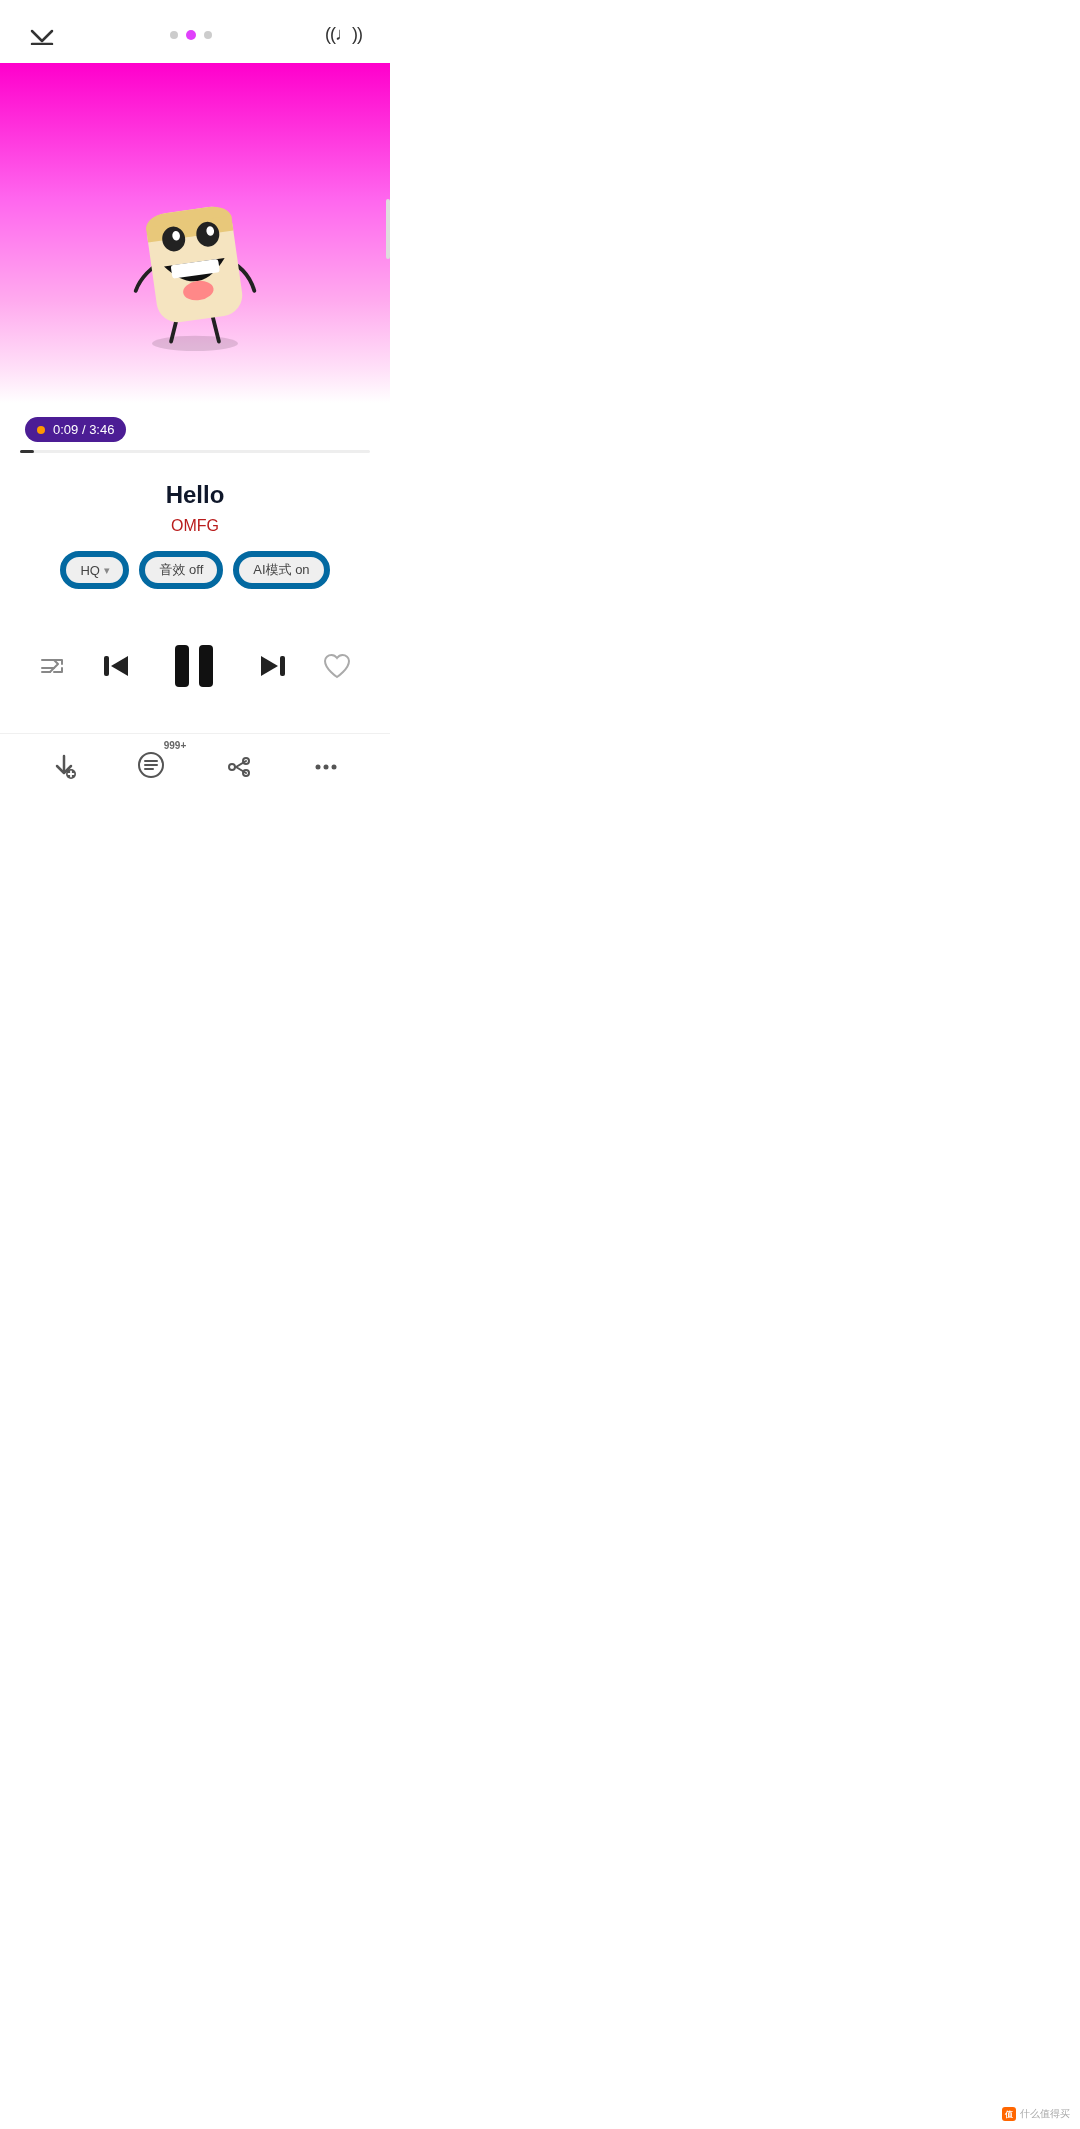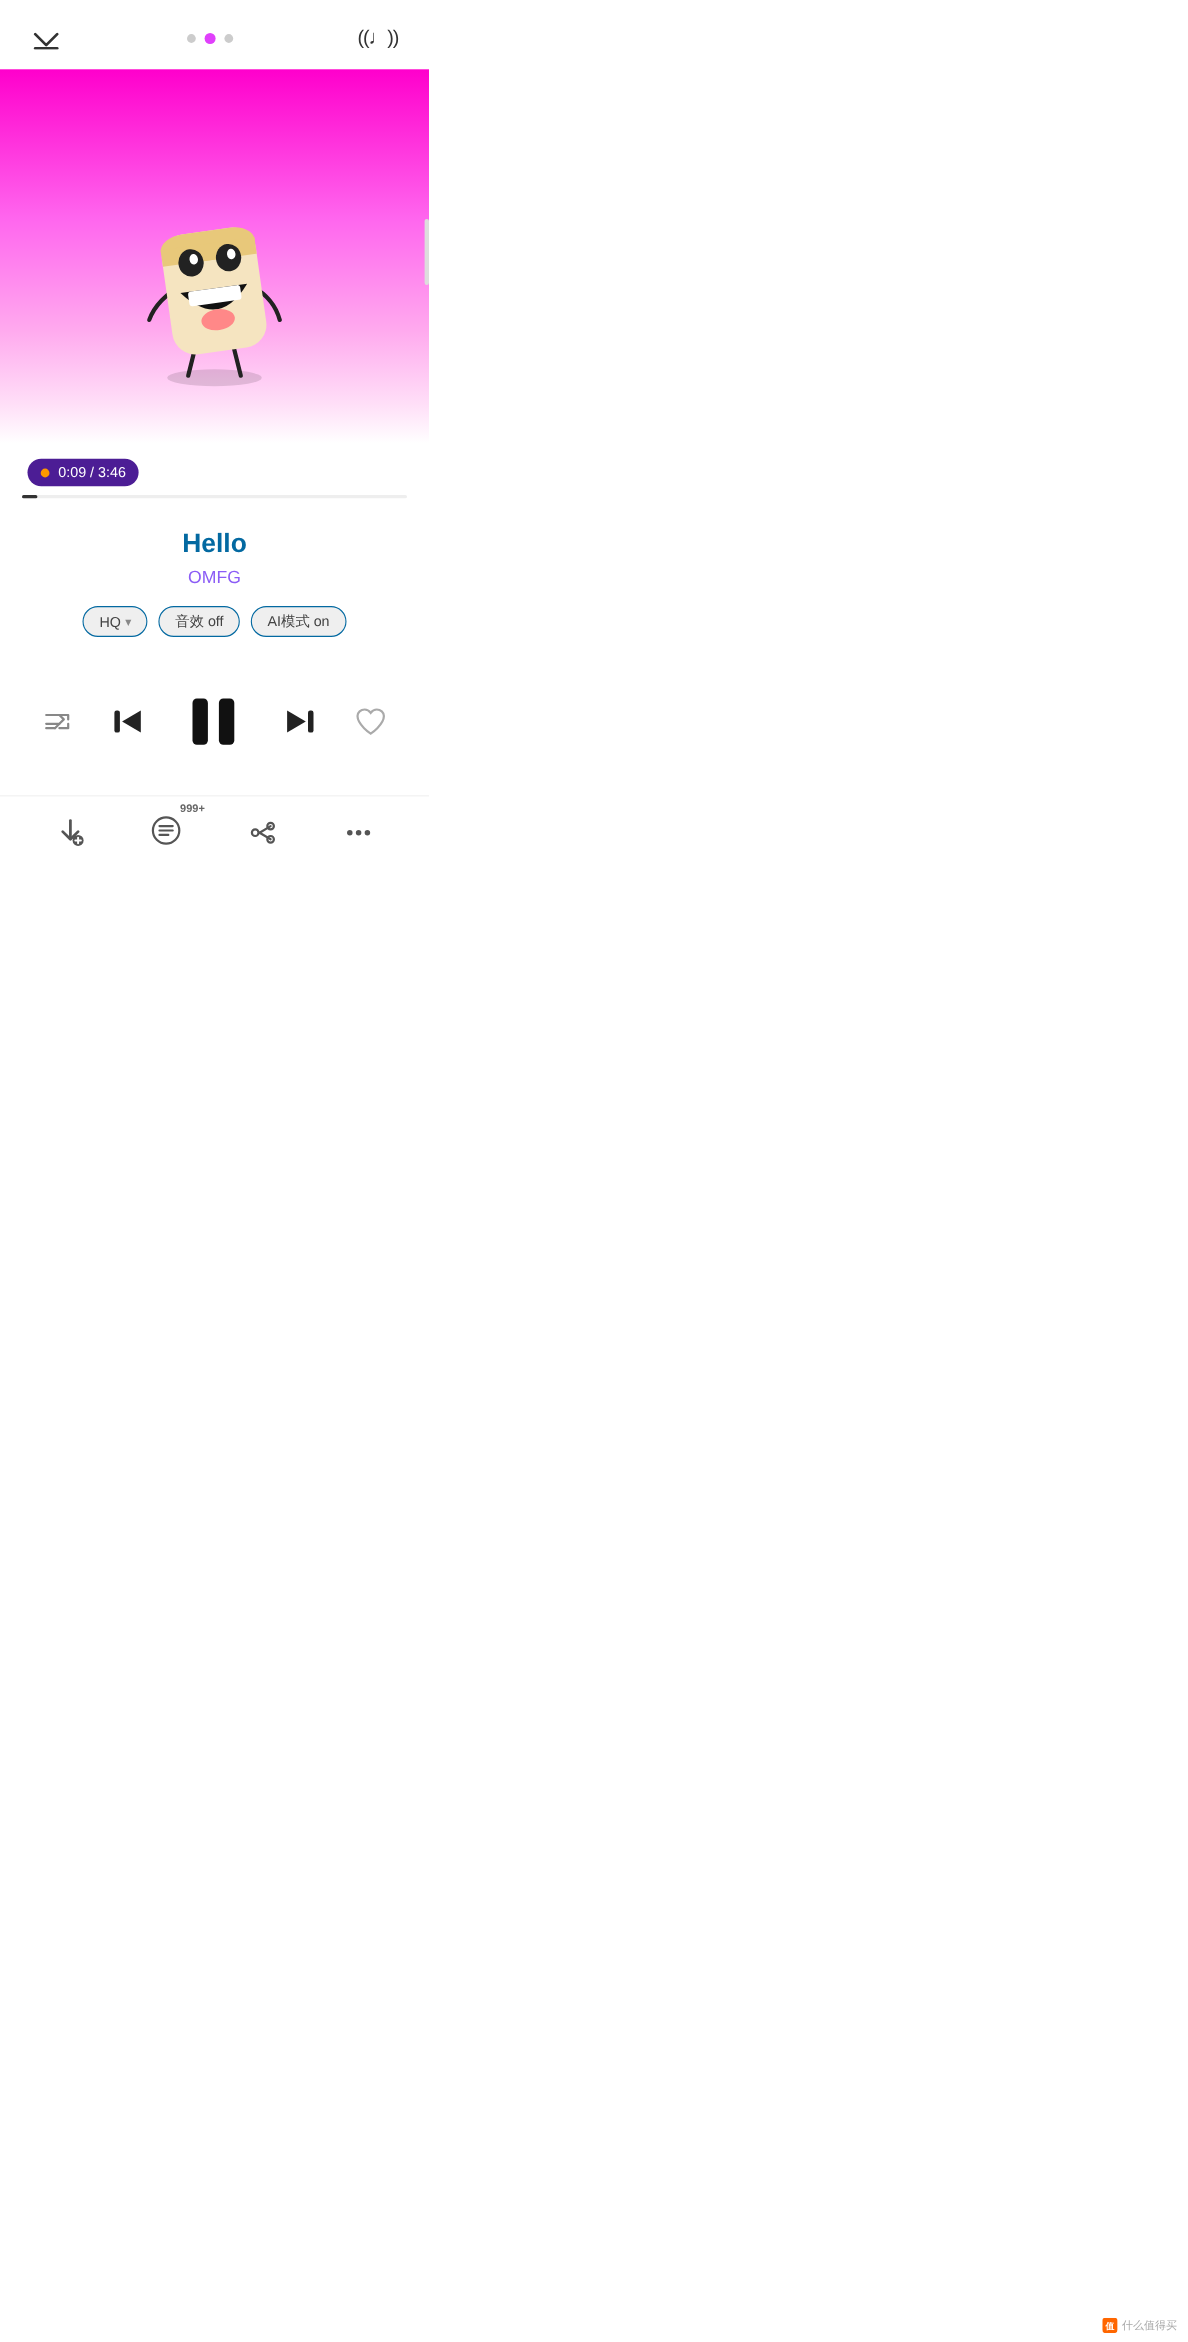--- a/index.html
+++ b/index.html
@@ -108,39 +108,39 @@
 
     
     .song-info {
       text-align: center;
       padding: 28px 20px 10px;
     }
 
     .song-title {
       font-size: 24px;
       font-weight: 700;
-      color: #0369a1;
+      color: #0f172a;
       margin-bottom: 8px;
     }
 
     .song-artist {
       font-size: 16px;
-      color: #8b5cf6;
+      color: #b91c1c;
       margin-bottom: 16px;
     }
 
     .song-tags {
       display: flex;
       justify-content: center;
       gap: 10px;
       flex-wrap: wrap;
     }
 
     .tag {
-      border: 1px solid #0369a1;
+      border: 6px solid #0369a1;
       border-radius: 20px;
       padding: 4px 14px;
       font-size: 13px;
       color: #444;
       display: flex;
       align-items: center;
       gap: 4px;
     }
 
     .tag .chevron-tag {

